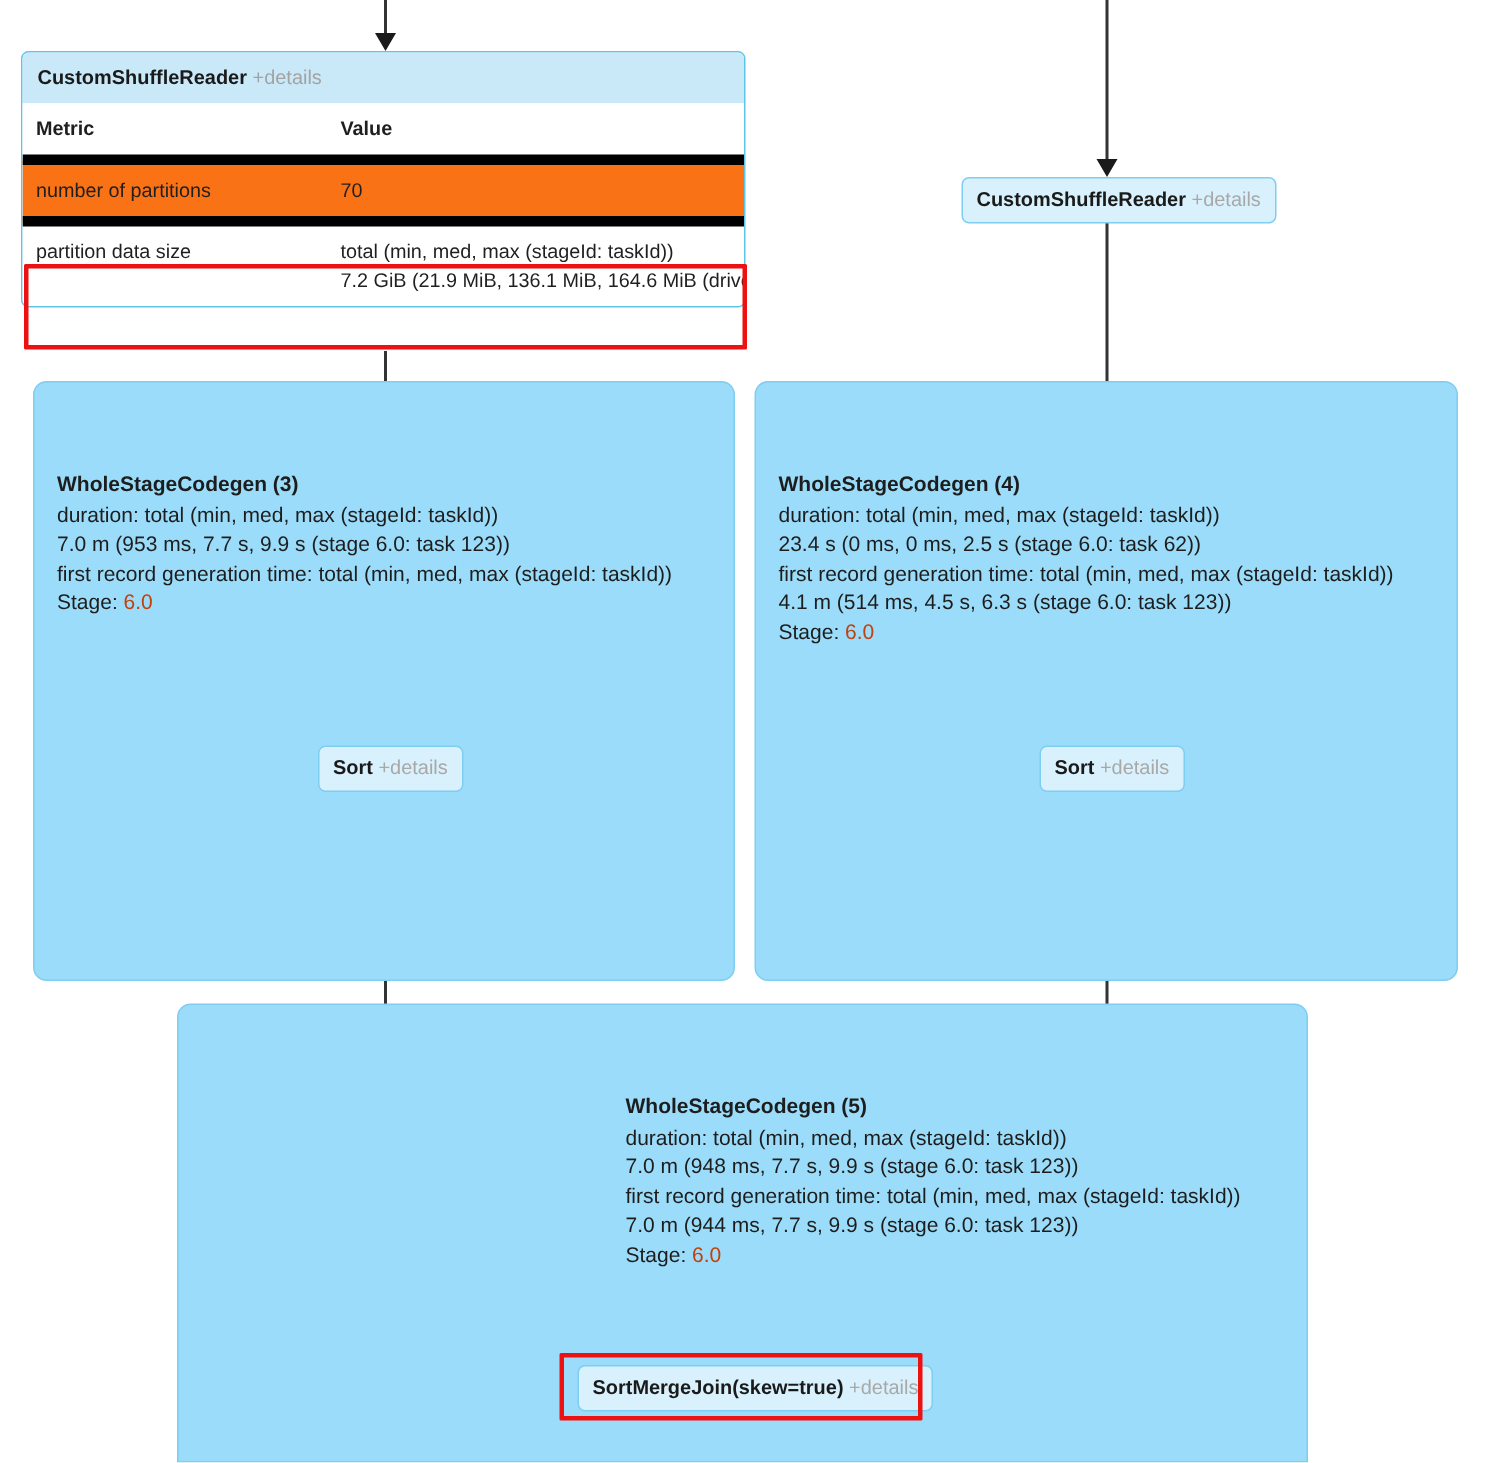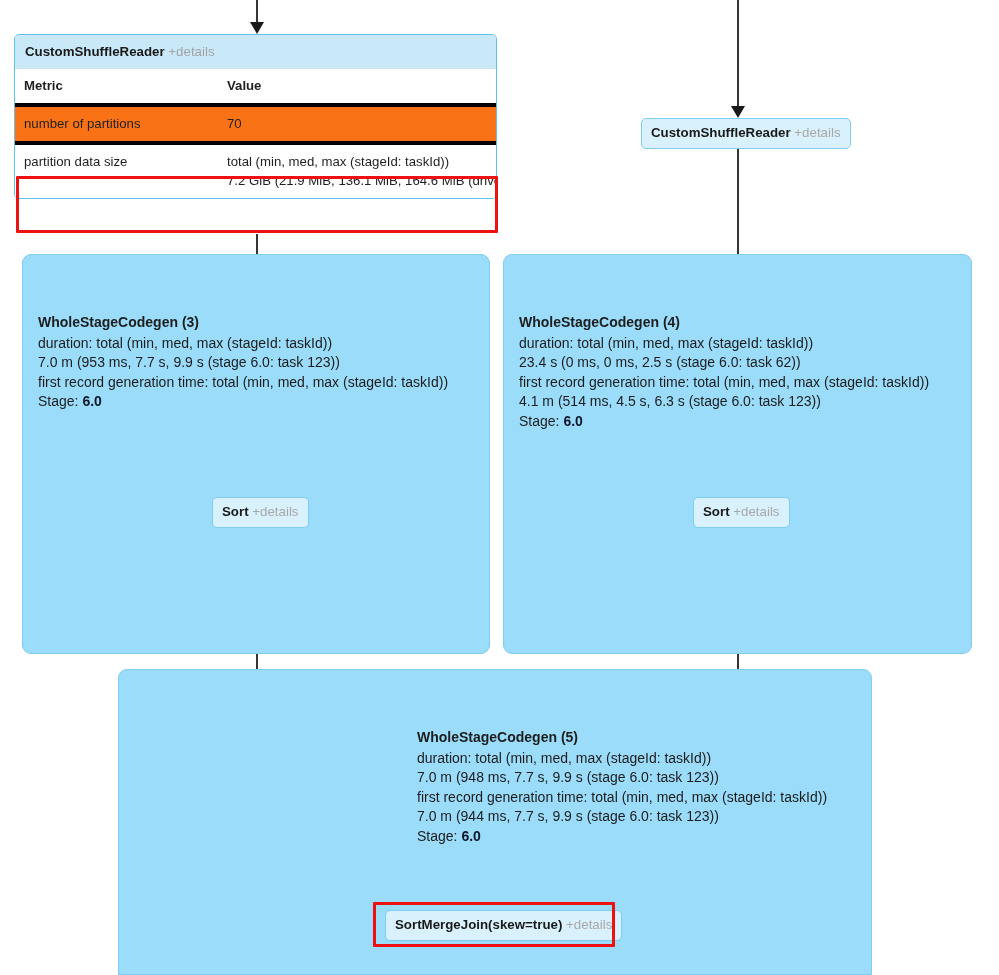--- a/index.html
+++ b/index.html
@@ -31,21 +31,21 @@
   }
   .stage-label {
     position: absolute;
     line-height: 19.6px;
     white-space: nowrap;
     font-size: 14px;
     color: #1d1d1d;
   }
   .stage-label .title { font-weight: bold; display:block; margin-bottom: 1px; }
   .stage-label .row { display: block; }
-  .stage-link { color: #0f172a; font-weight: bold; }
+  .stage-link { color: #c2410c; }
 
   
   .node {
     position: absolute;
     background: #d8f1fc;
     border: 1px solid #7fcdf0;
     border-radius: 5px;
     padding: 5px 9px 6px 9px;
     white-space: nowrap;
     font-size: 13.3px;
@@ -78,21 +78,21 @@
     width: 100%;
     table-layout: fixed;
     background: #fff;
   }
   table.metrics th, table.metrics td {
     text-align: left;
     font-size: 13.2px;
     line-height: 19px;
     padding: 7px 9px 8px 9px;
     vertical-align: top;
-    border-bottom: 4px solid #000000;
+    border-bottom: 7px solid #000000;
     color: #1f1f1f;
     font-weight: normal;
   }
   table.metrics th { font-weight: bold; background: #ffffff; }
   table.metrics col.c1 { width: 203px; }
   table.metrics tr.alt td { background: #f97316; }
   table.metrics tr:last-child td { border-bottom: none; }
   .cellline { display: block; white-space: nowrap; }
 
   

